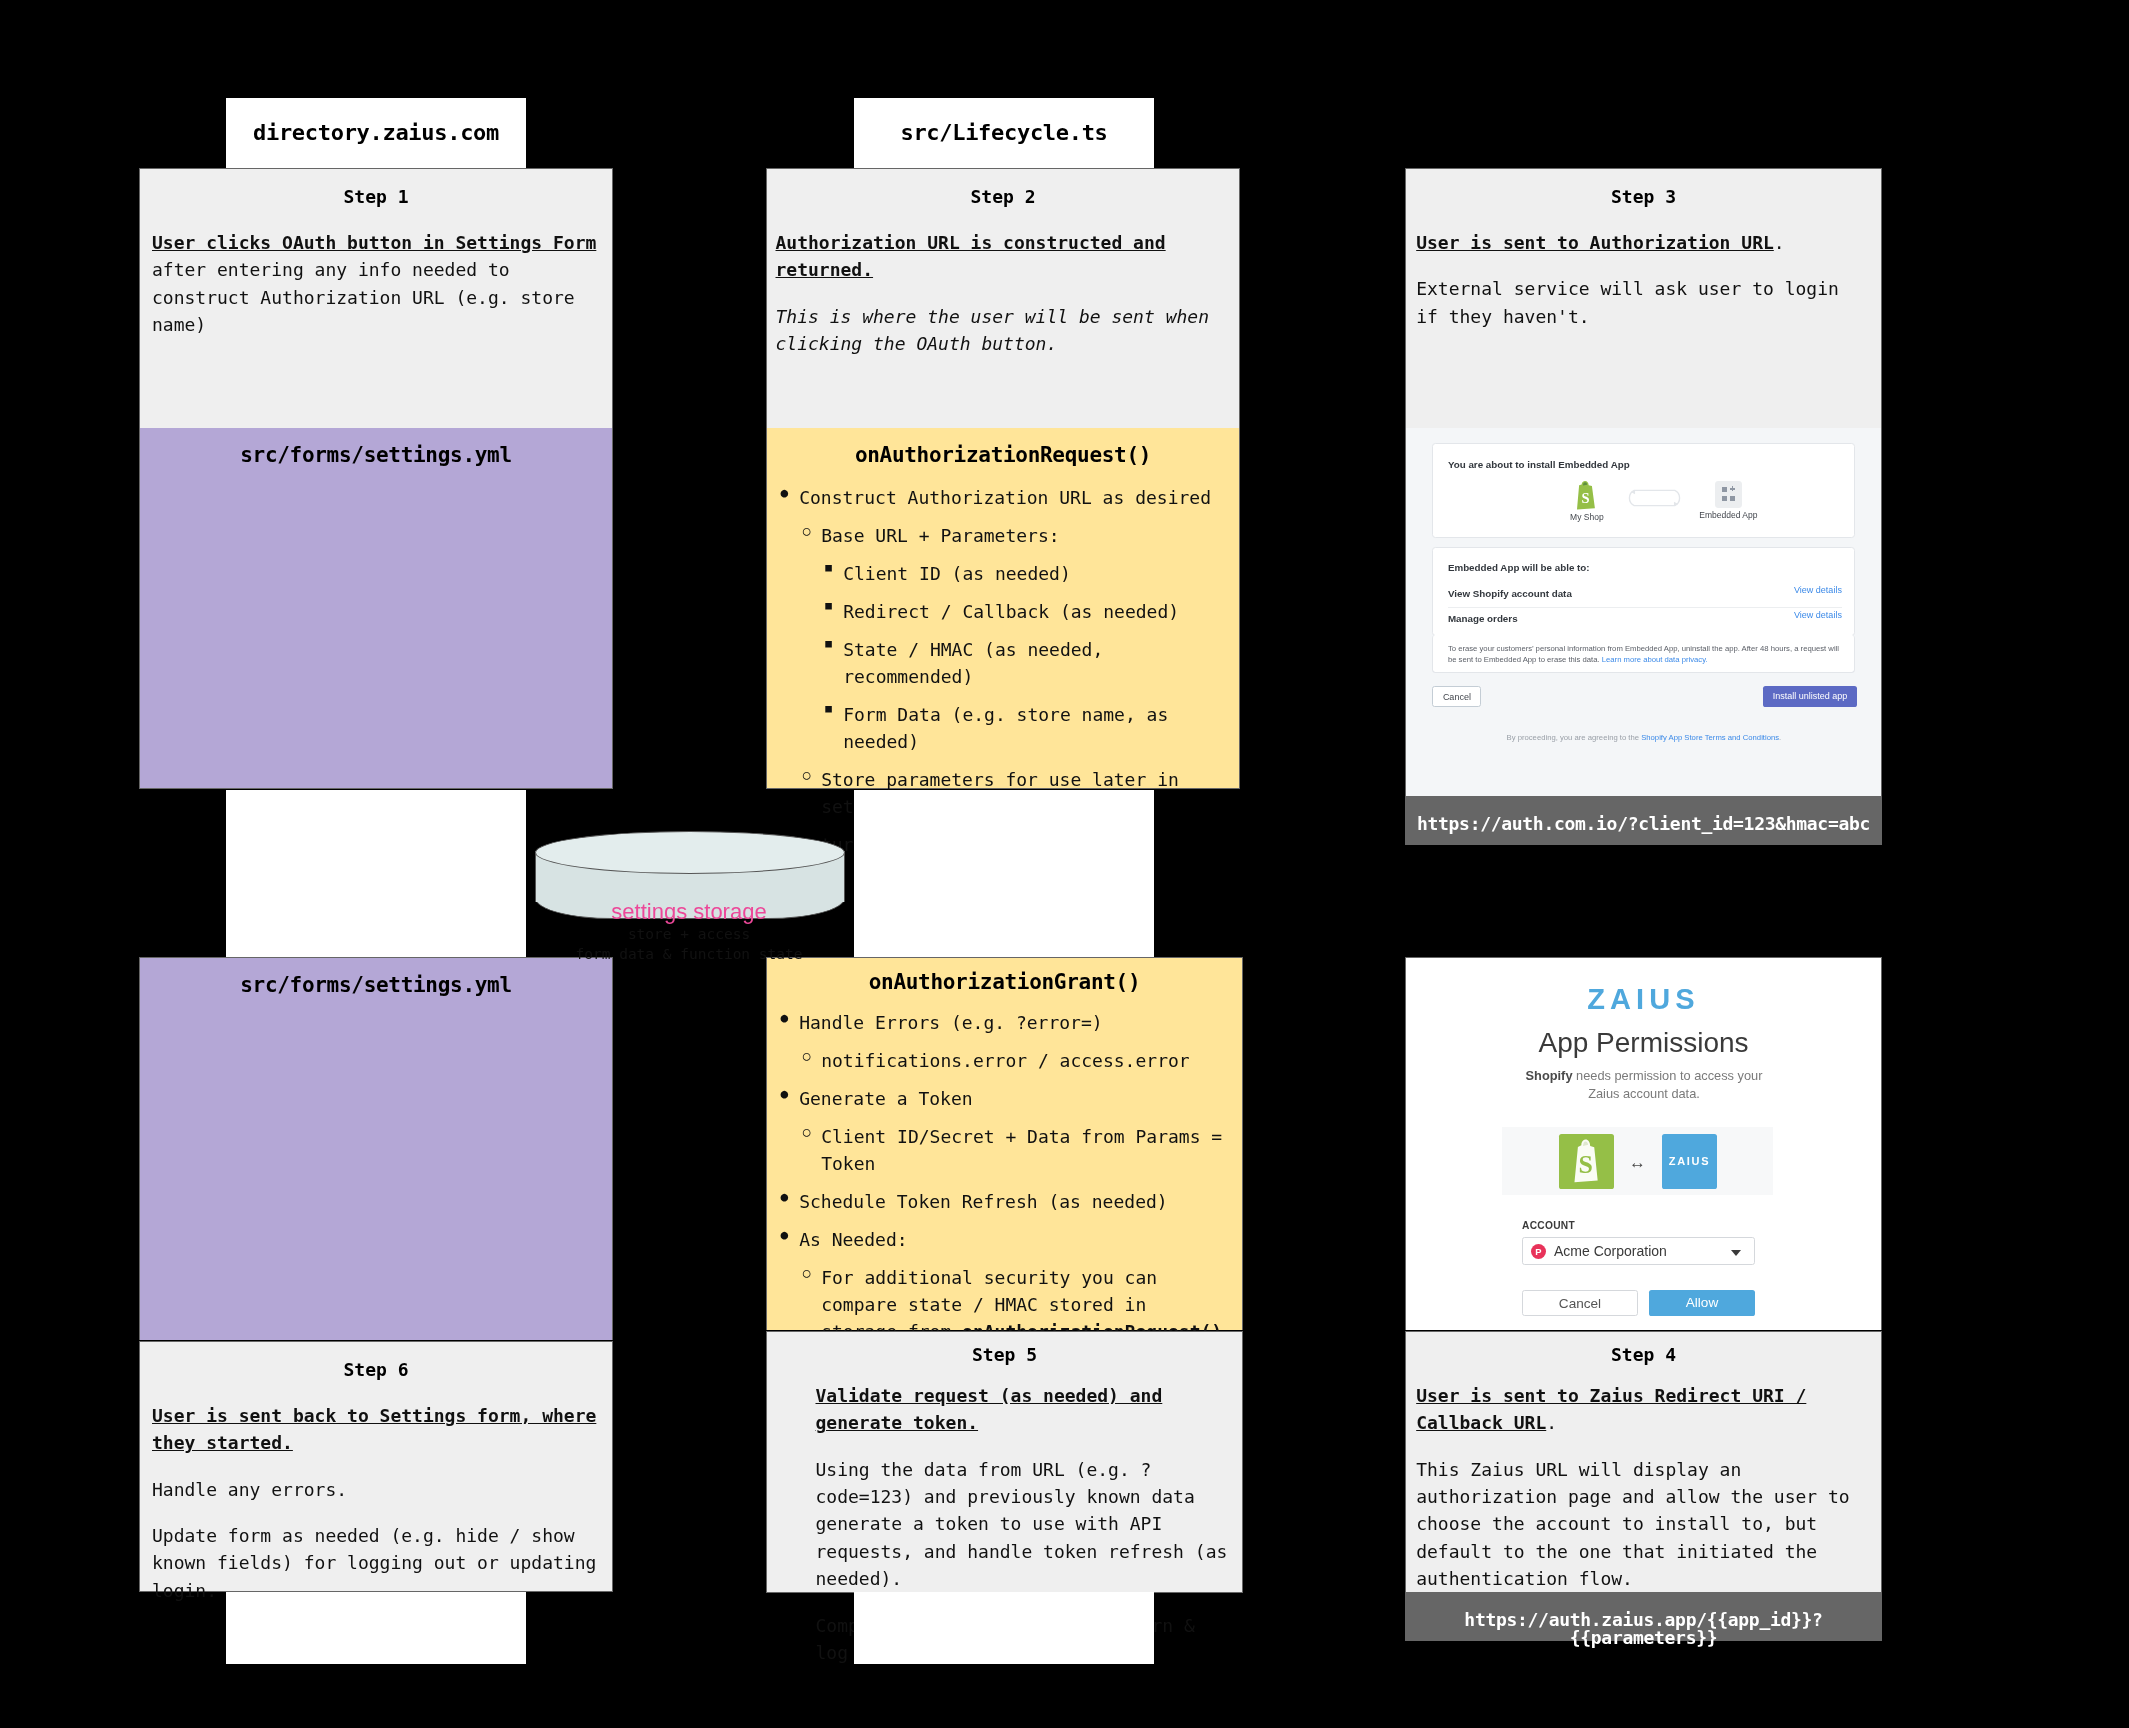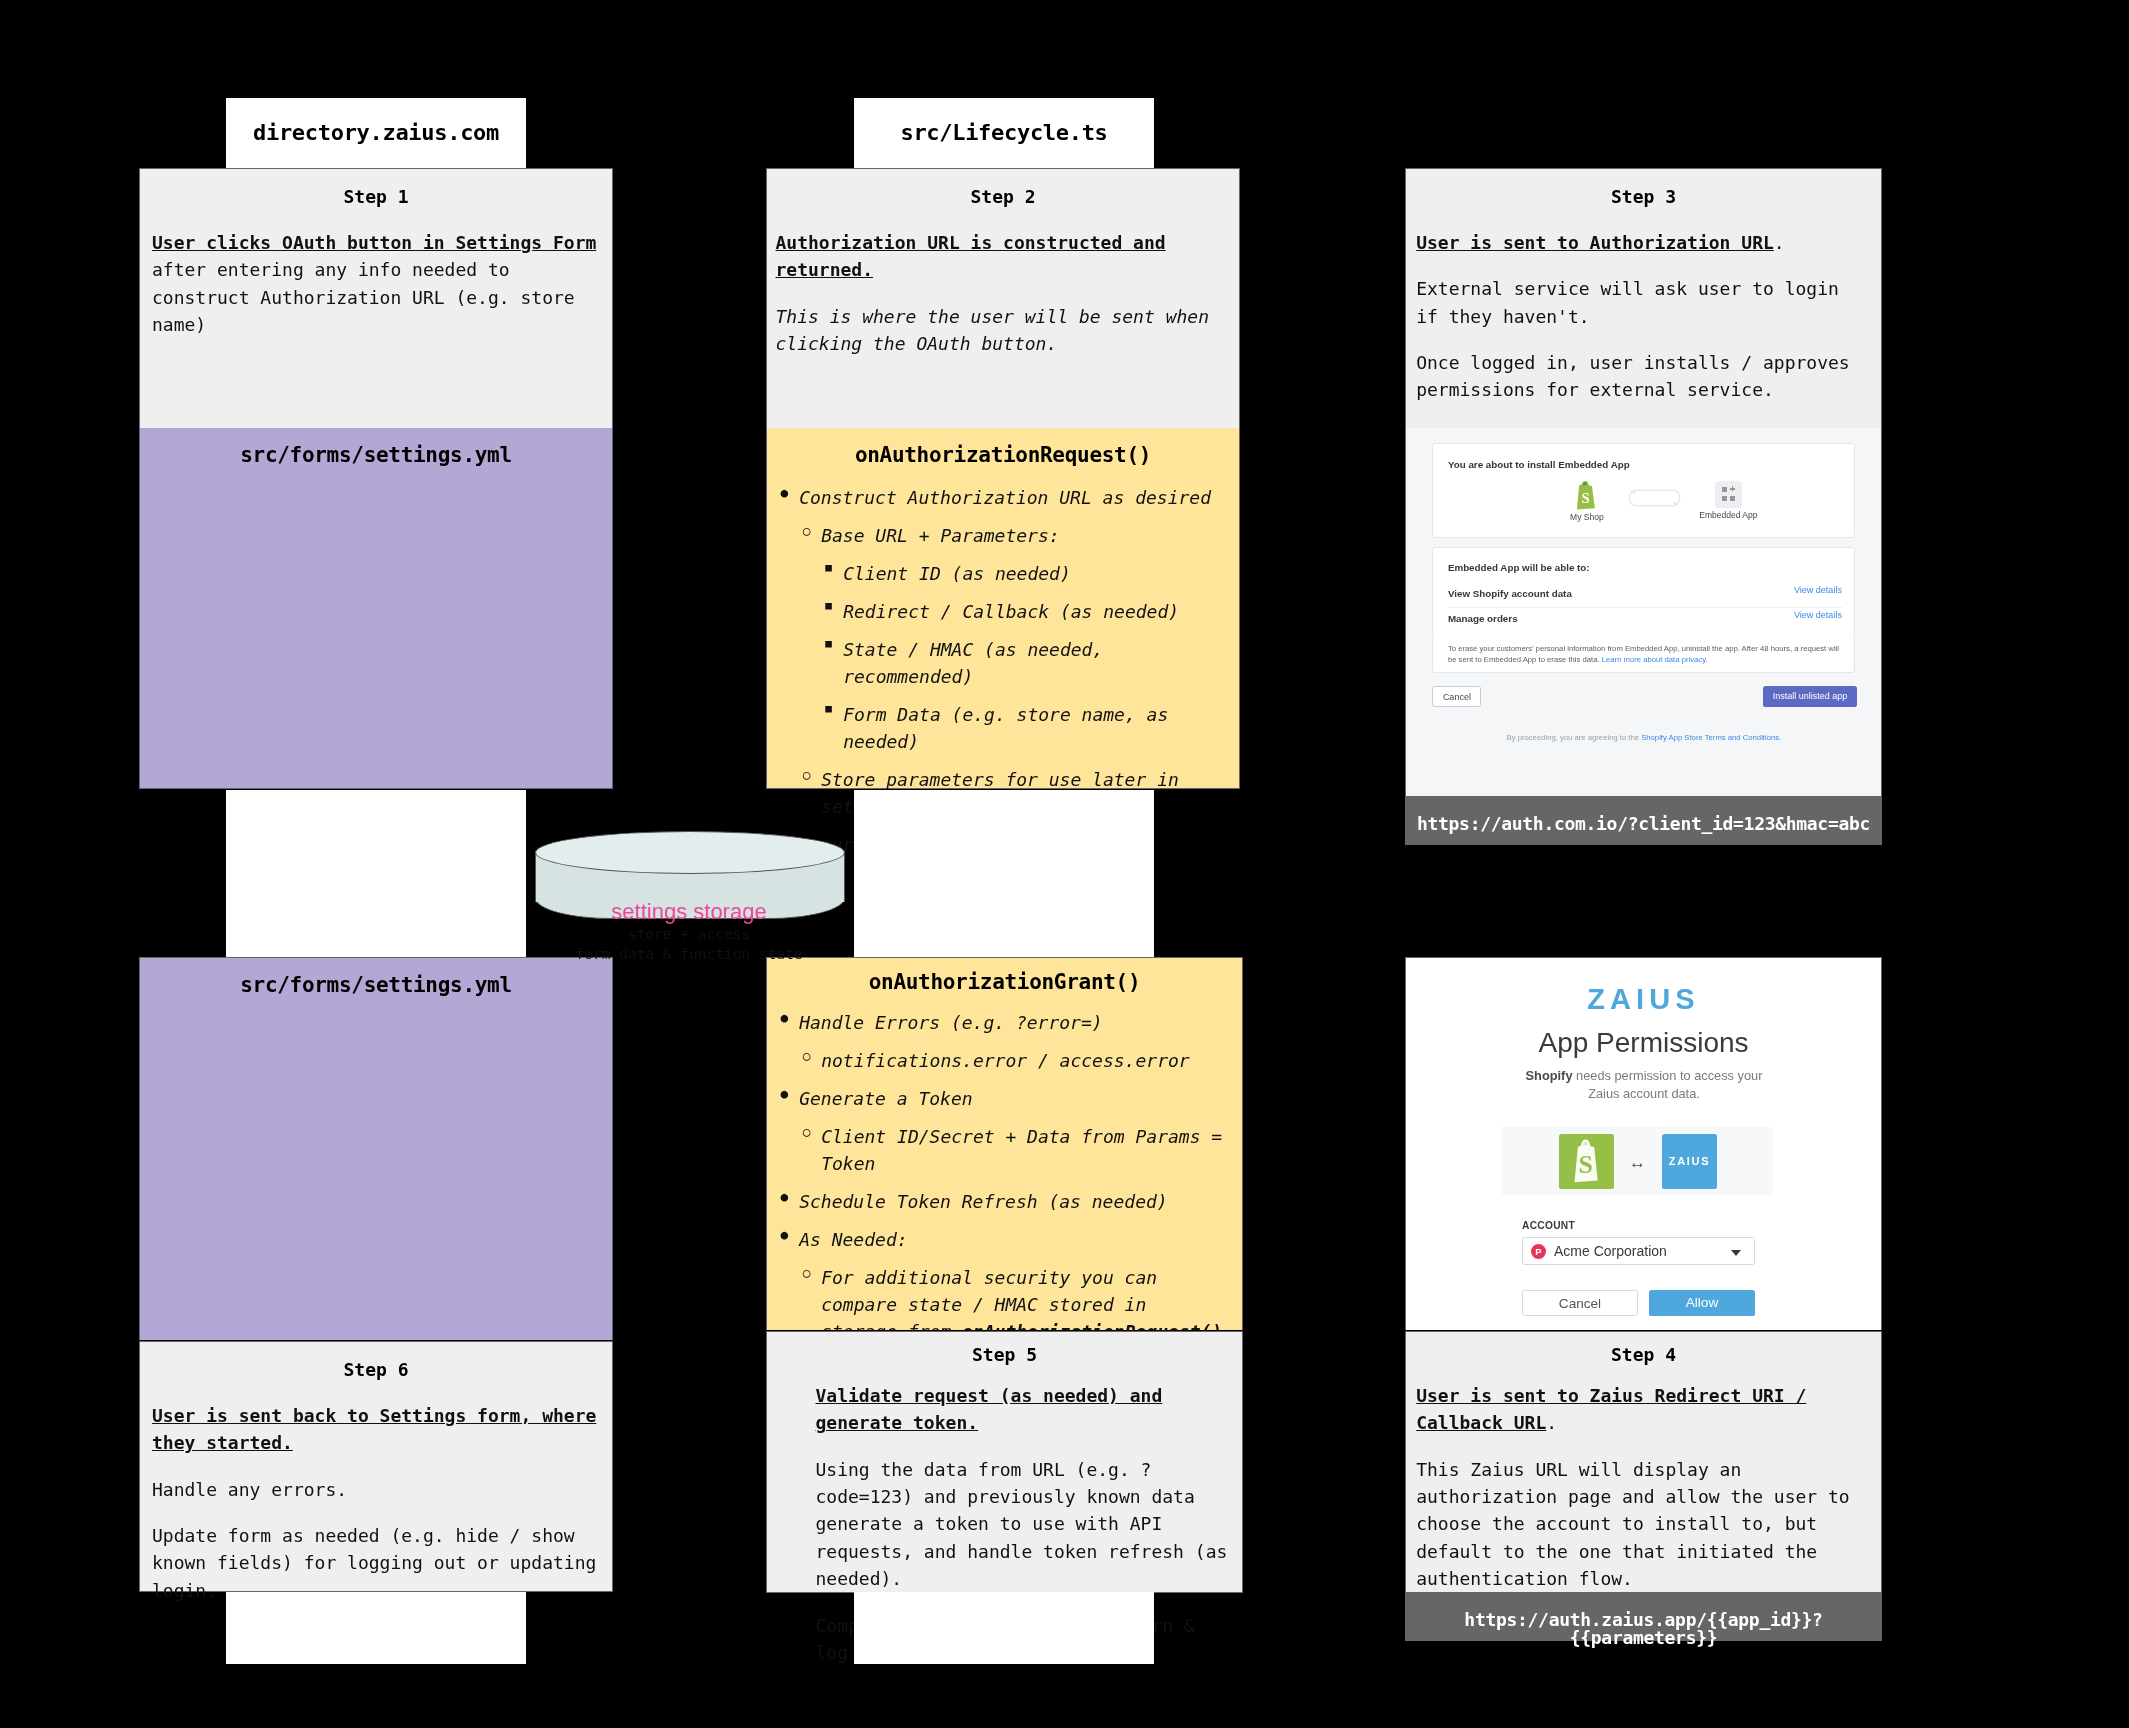--- a/index.html
+++ b/index.html
@@ -43,21 +43,21 @@
   .body-text p{margin:0 0 19px 0;}
   .body-text .u{font-weight:bold;text-decoration:underline;}
   .body-text .it{font-style:italic;}
 
   .url-text{
     font-weight:bold;font-size:18px;color:#fff;text-align:center;
     letter-spacing:-0.3px;line-height:1;
   }
 
   
-  ul.blist{list-style:none;margin:0;padding:0;font-style:italic;}
+  ul.blist{list-style:none;margin:0;padding:0;}
   ul.blist li{
     font-size:18px;line-height:1.5;color:#111;
     position:relative;padding-left:22px;margin-bottom:11px;
   }
   ul.blist li.l1::before{content:"\25CF";position:absolute;left:3.4px;top:-0.9px;font-size:12.8px;}
   ul.blist li.l2{padding-left:44px;}
   ul.blist li.l2::before{content:"\25CB";position:absolute;left:25.6px;top:-0.9px;font-size:12.8px;}
   ul.blist li.l3{padding-left:66px;}
   ul.blist li.l3::before{content:"\25A0";position:absolute;left:48px;top:0px;font-size:11px;}
   ul.blist li b{font-weight:bold;}
@@ -230,21 +230,20 @@
     </div>
   </div>
 
   <div class="abs strip" style="left:854px;top:1592px;width:300px;height:72px;"></div>
 
   <div class="abs sec-gray" style="left:1405px;top:168px;width:477px;height:261px;">
     <div class="step-title">Step 3</div>
     <div class="body-text" style="padding-left:10.2px;">
       <p><span class="u">User is sent to Authorization URL</span><span>.</span></p>
       <p>External service will ask user to login if they haven't.</p>
-      <p style="margin-bottom:0;">Once logged in, user installs / approves permissions for external service.</p>
     </div>
   </div>
 
   <div class="abs shot sec-white" style="left:1405px;top:428px;width:477px;height:368px;">
 
     <div class="abs sh-card" style="left:26.4px;top:14.5px;width:423px;height:95px;">
       <div class="abs sh-h" style="left:14.5px;top:15.3px;">You are about to install Embedded App</div>
 
       <div class="abs" style="left:115px;top:37px;width:77px;">
         <div class="shopbag">

